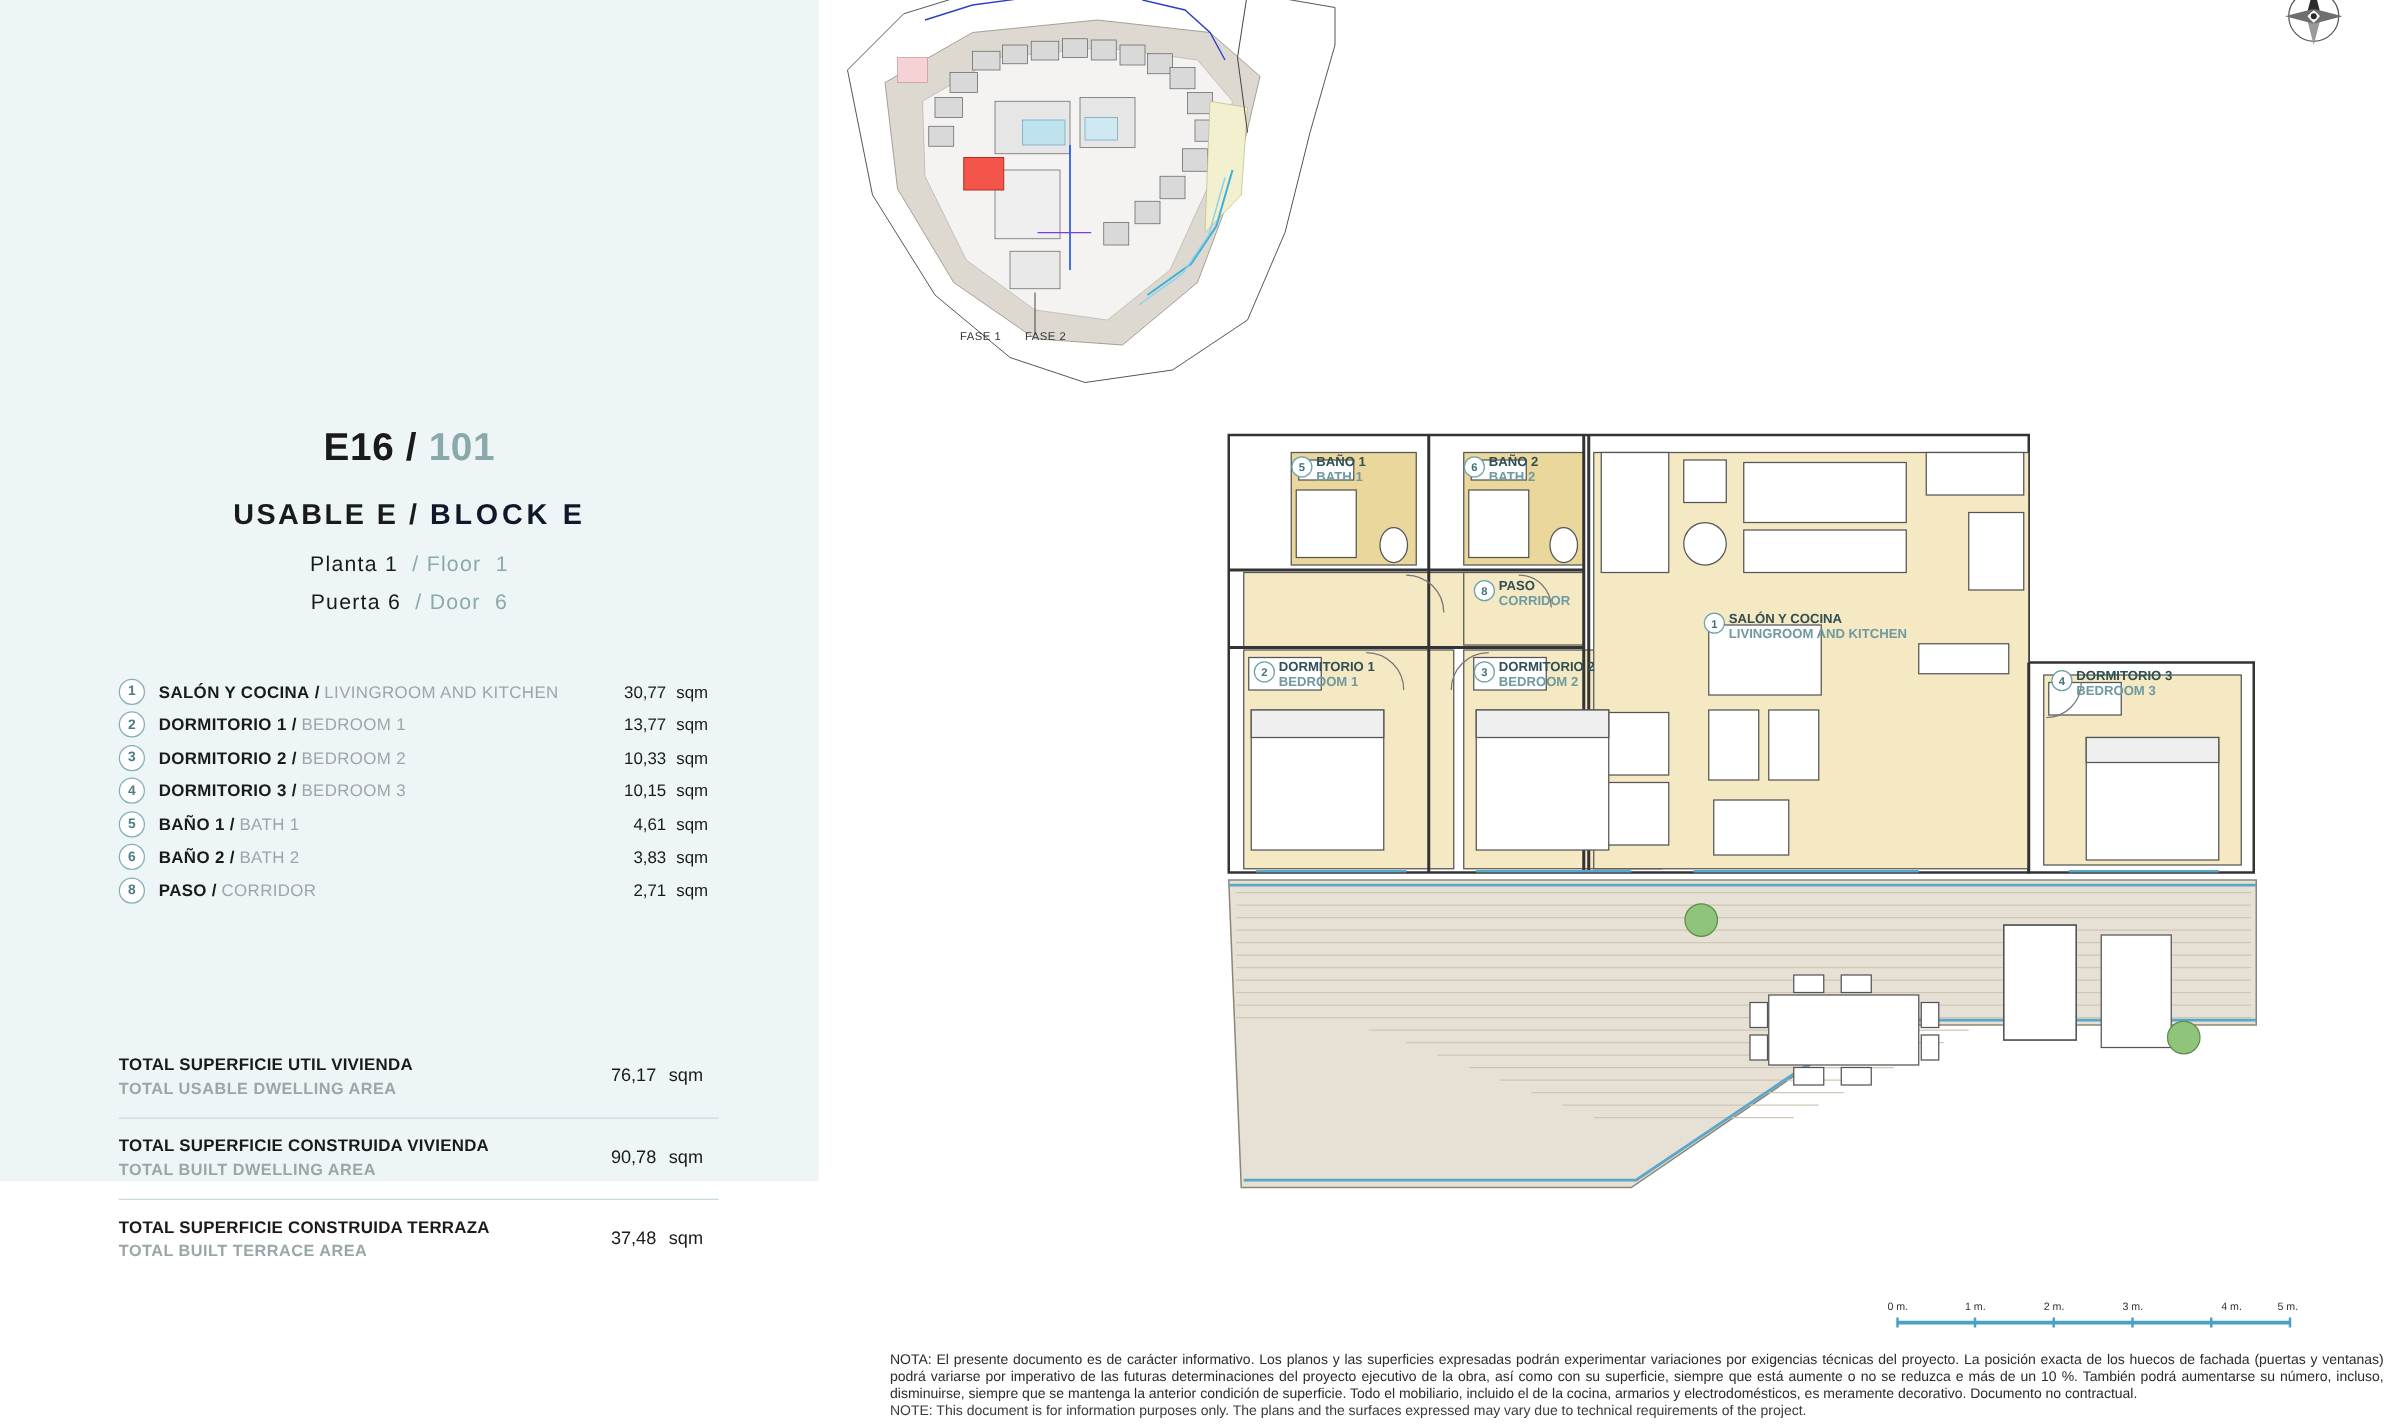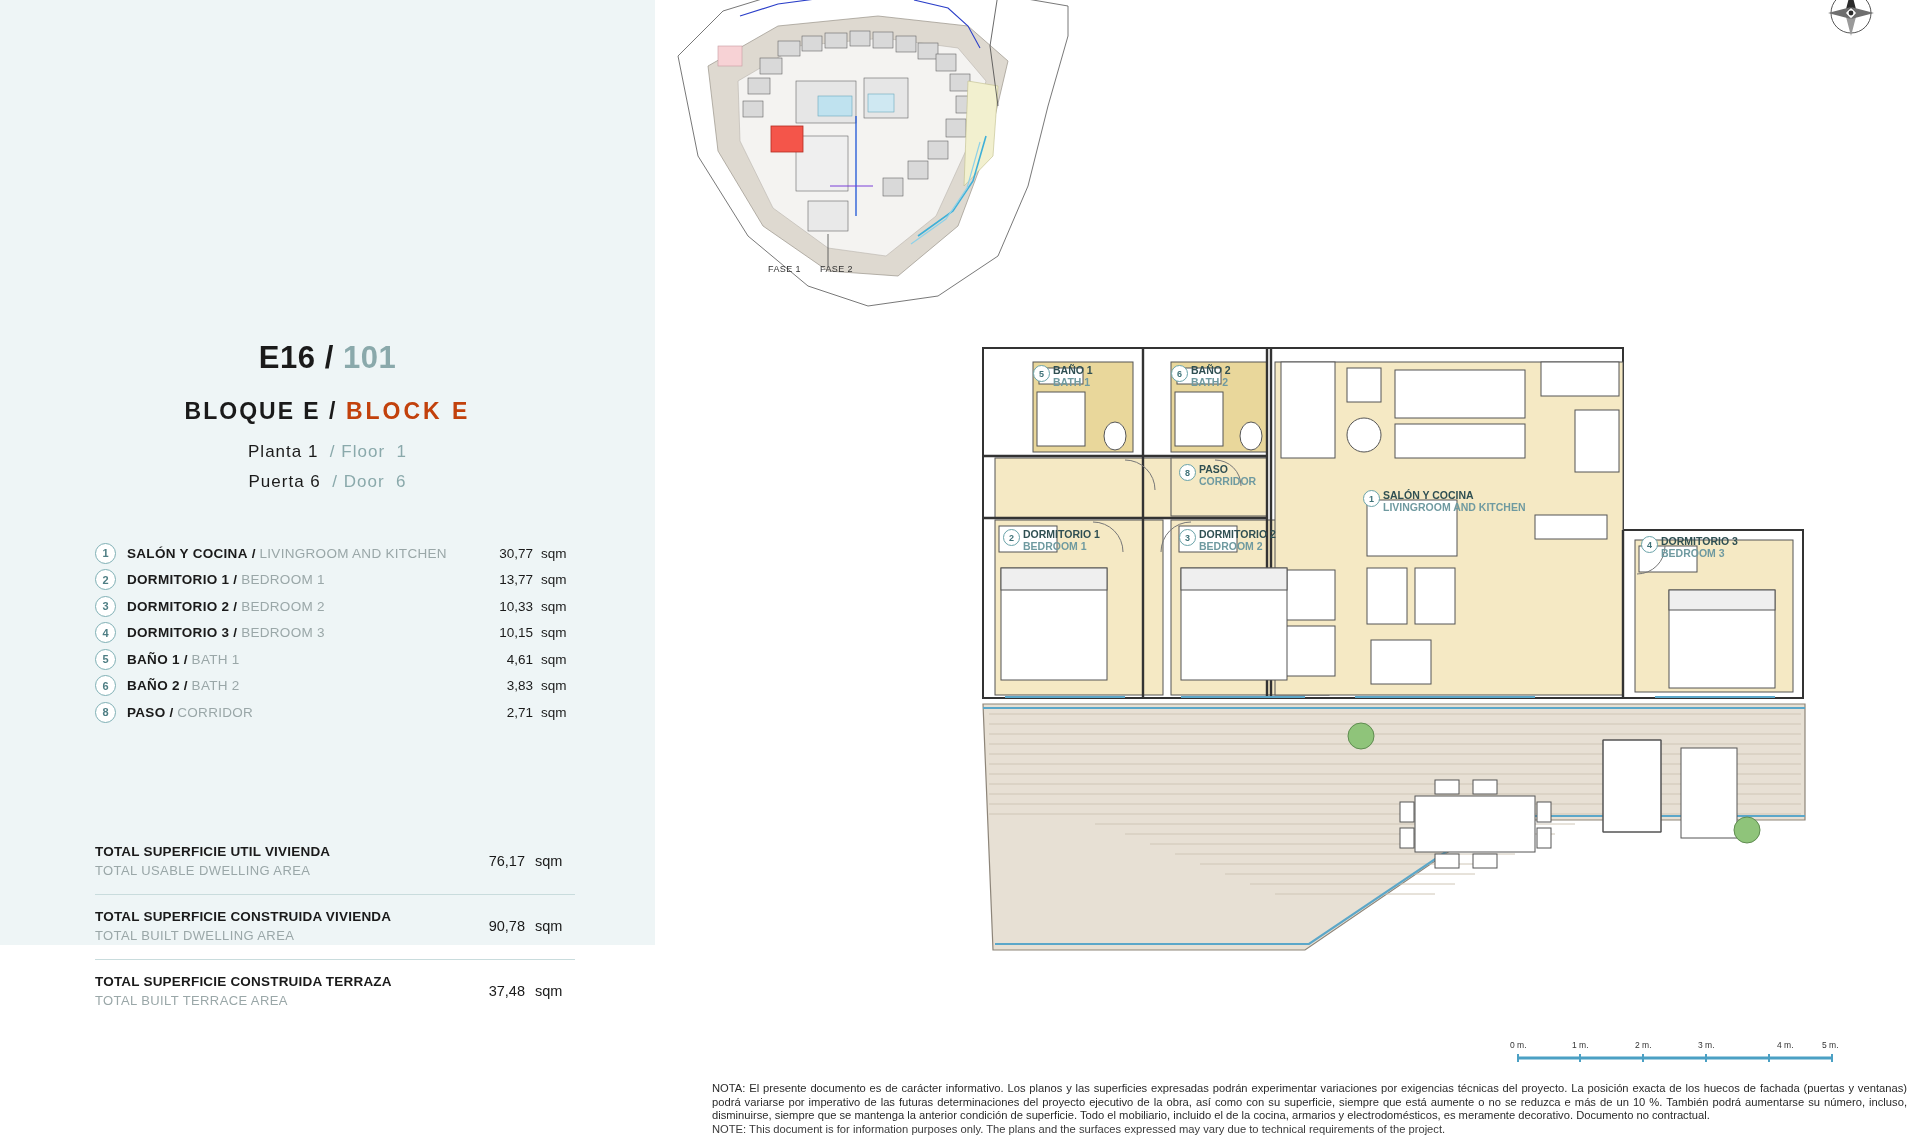--- a/index.html
+++ b/index.html
@@ -14,21 +14,21 @@
   
   #left-panel{
     position:absolute;left:0;top:0;width:655px;height:945px;
     background:#eef5f6;
   }
   #title-block{position:absolute;left:0;top:340px;width:655px;text-align:center;}
   .unit-line{font-size:31px;font-weight:bold;letter-spacing:.5px;}
   .unit-line .sep{font-weight:bold;color:#1a1a1a;}
   .unit-line .num{color:#8aa9ab;font-weight:bold;}
   .block-line{font-size:23px;font-weight:bold;margin-top:22px;letter-spacing:2px;}
-  .block-line .en{color:#c2410c;letter-spacing:3px;}
+  .block-line .en{color:#0f172a;letter-spacing:3px;}
   .floor-line{font-size:17px;margin-top:17px;letter-spacing:1px;}
   .floor-line .en{color:#8aa9ab;}
   .door-line{font-size:17px;margin-top:10px;letter-spacing:1px;}
   .door-line .en{color:#8aa9ab;}
 
   
   #room-list{position:absolute;left:95px;top:540px;width:480px;}
   .room-row{display:flex;align-items:center;height:26.5px;}
   .badge{
     width:19px;height:19px;border-radius:50%;
@@ -41,21 +41,21 @@
   .room-sl{font-size:13.5px;font-weight:bold;color:#1a1a1a;margin:0 4px;}
   .room-en{font-size:13.5px;color:#9aa7a8;letter-spacing:.3px;}
   .room-area{margin-left:auto;font-size:13.5px;text-align:right;min-width:96px;}
   .room-area .u{display:inline-block;width:34px;text-align:left;margin-left:8px;}
 
   
   #totals{position:absolute;left:95px;top:830px;width:480px;}
   .total-block{position:relative;padding:14px 0 16px 0;display:flex;align-items:center;}
   .total-block .txt{width:330px;}
   .total-es{font-size:13.5px;font-weight:bold;letter-spacing:.2px;}
-  .total-en{font-size:13px;font-weight:normal;color:#9aa7a8;letter-spacing:.4px;margin-top:4px;}
+  .total-en{font-size:13px;font-weight:bold;color:#9aa7a8;letter-spacing:.4px;margin-top:4px;}
   .total-val{font-size:14.5px;margin-left:auto;white-space:nowrap;}
   .total-val .u{display:inline-block;width:40px;text-align:left;margin-left:10px;}
   .rule{height:1px;background:#c9dcdd;width:100%;}
 
   
   #site-plan{position:absolute;left:668px;top:-14px;width:420px;height:350px;}
   #compass{position:absolute;right:38px;top:-18px;width:62px;height:62px;}
 
   
   #floorplan{position:absolute;left:975px;top:340px;width:840px;height:650px;}
@@ -88,21 +88,21 @@
 
 <div id="left-panel">
 
   <div id="title-block">
     <div class="unit-line">
       <span>E16</span>
       <span class="sep">/</span>
       <span class="num">101</span>
     </div>
     <div class="block-line">
-      <span>BLOQUE  E</span>
+      <span>USABLE  E</span>
       <span>/</span>
       <span class="en">BLOCK   E</span>
     </div>
     <div class="floor-line">
       <span>Planta 1</span>
       &nbsp;<span class="en">/</span>
       <span class="en">Floor</span>
       &nbsp;<span class="en">1</span>
     </div>
     <div class="door-line">

